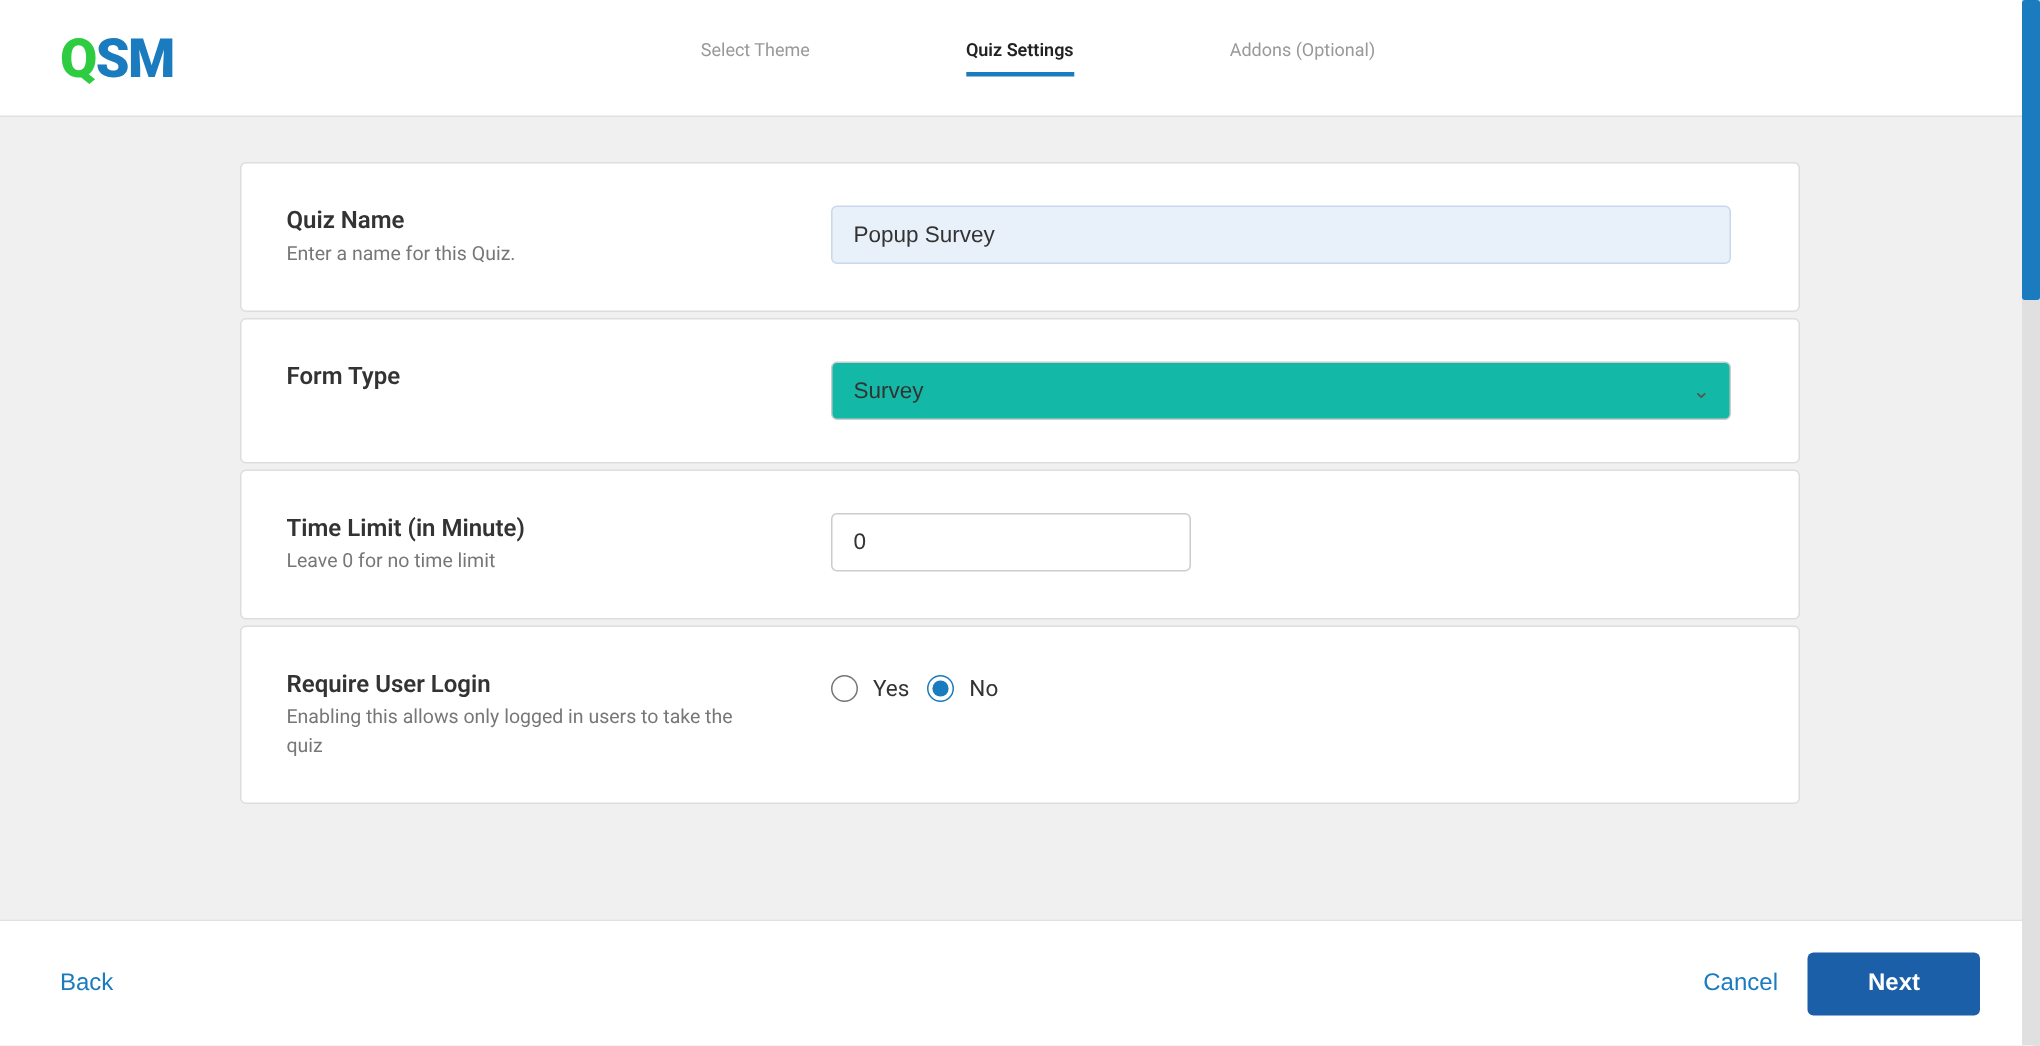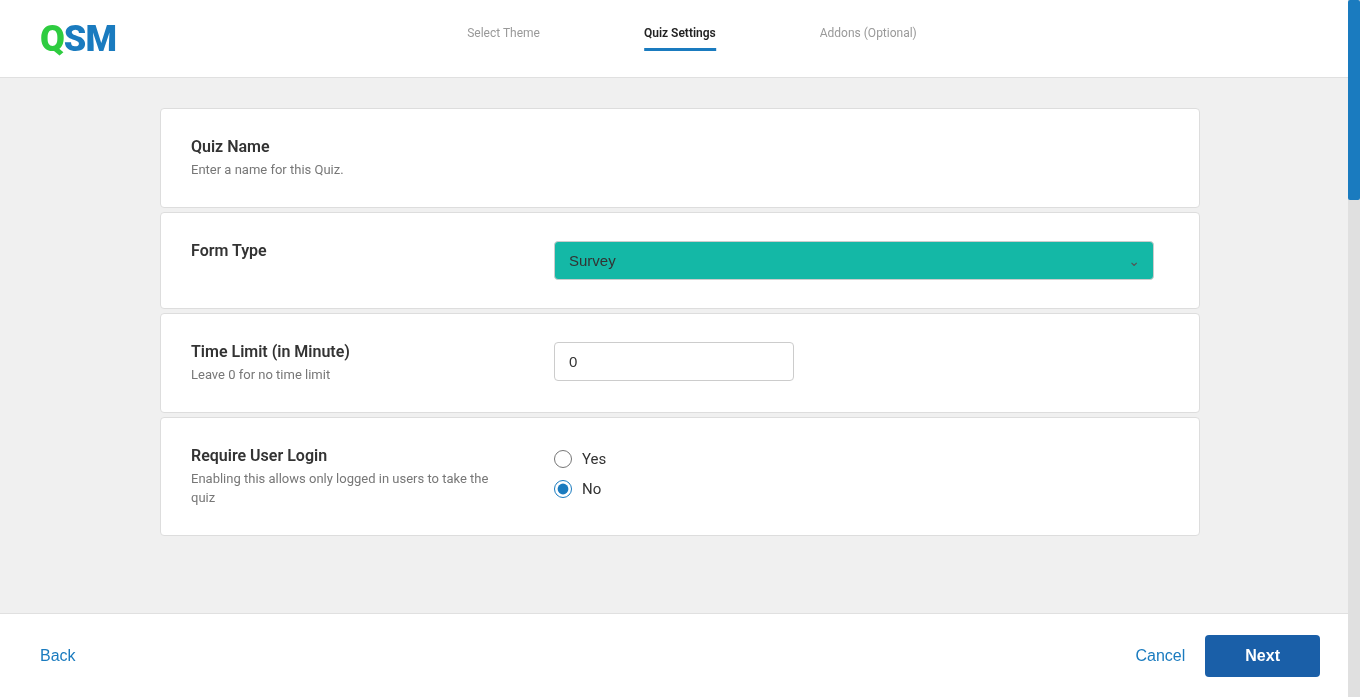--- a/index.html
+++ b/index.html
@@ -160,21 +160,21 @@
       right: 14px;
       top: 50%;
       transform: translateY(-50%);
       pointer-events: none;
       color: #555;
       font-size: 14px;
     }
 
     .radio-group {
       display: flex;
-      flex-direction: column;
+      flex-direction: row;
       gap: 12px;
       margin-top: 4px;
     }
 
     .radio-option {
       display: flex;
       align-items: center;
       gap: 10px;
       cursor: pointer;
     }
@@ -276,20 +276,23 @@
   </nav>
 </div>
 
 <div class="main">
 
   <div class="card">
     <div class="card-row">
       <div class="field-label-section">
         <div class="field-label">Quiz Name</div>
         <div class="field-hint">Enter a name for this Quiz.</div>
+      </div>
+      <div class="field-input-section">
+        <input type="text" class="text-input" value="Popup Survey" style="">
       </div>
     </div>
   </div>
 
   <div class="card">
     <div class="card-row">
       <div class="field-label-section">
         <div class="field-label">Form Type</div>
       </div>
       <div class="field-input-section">

